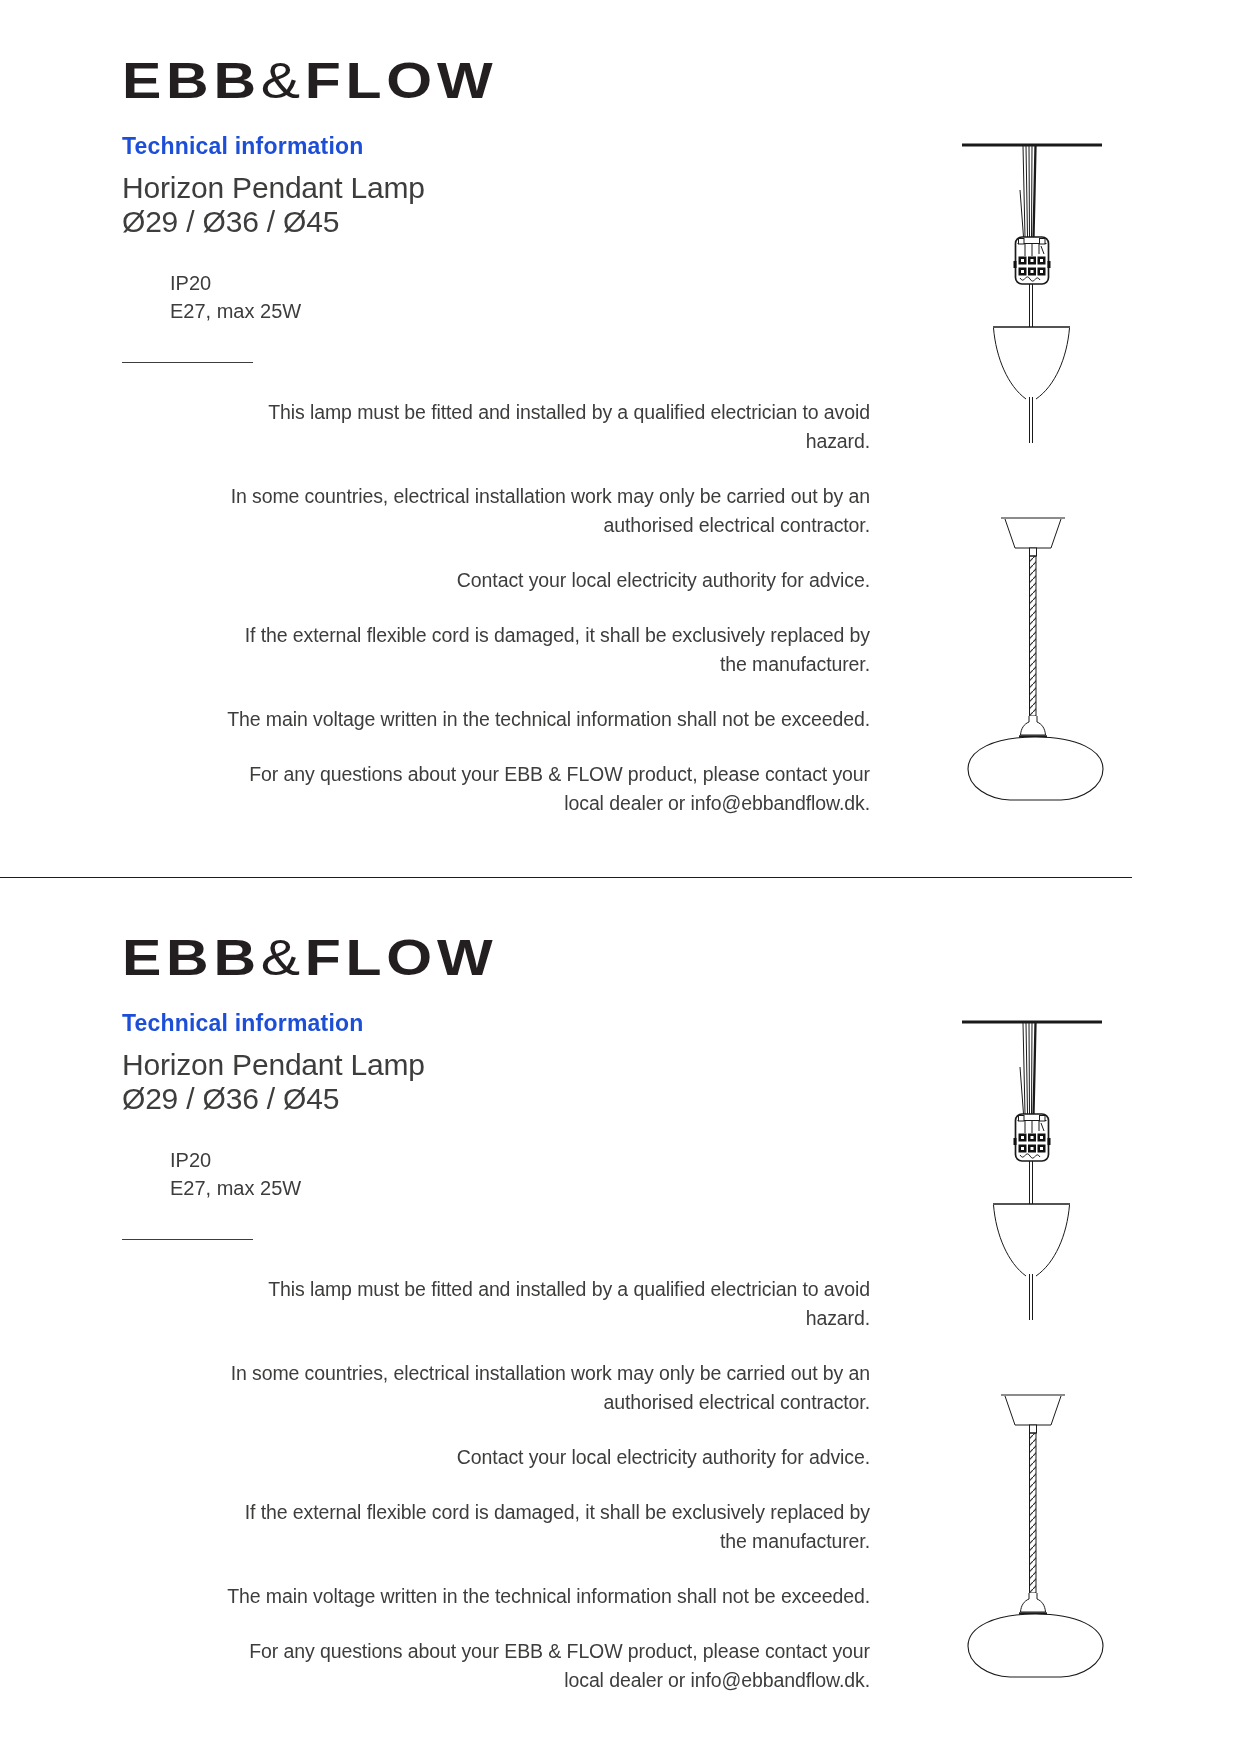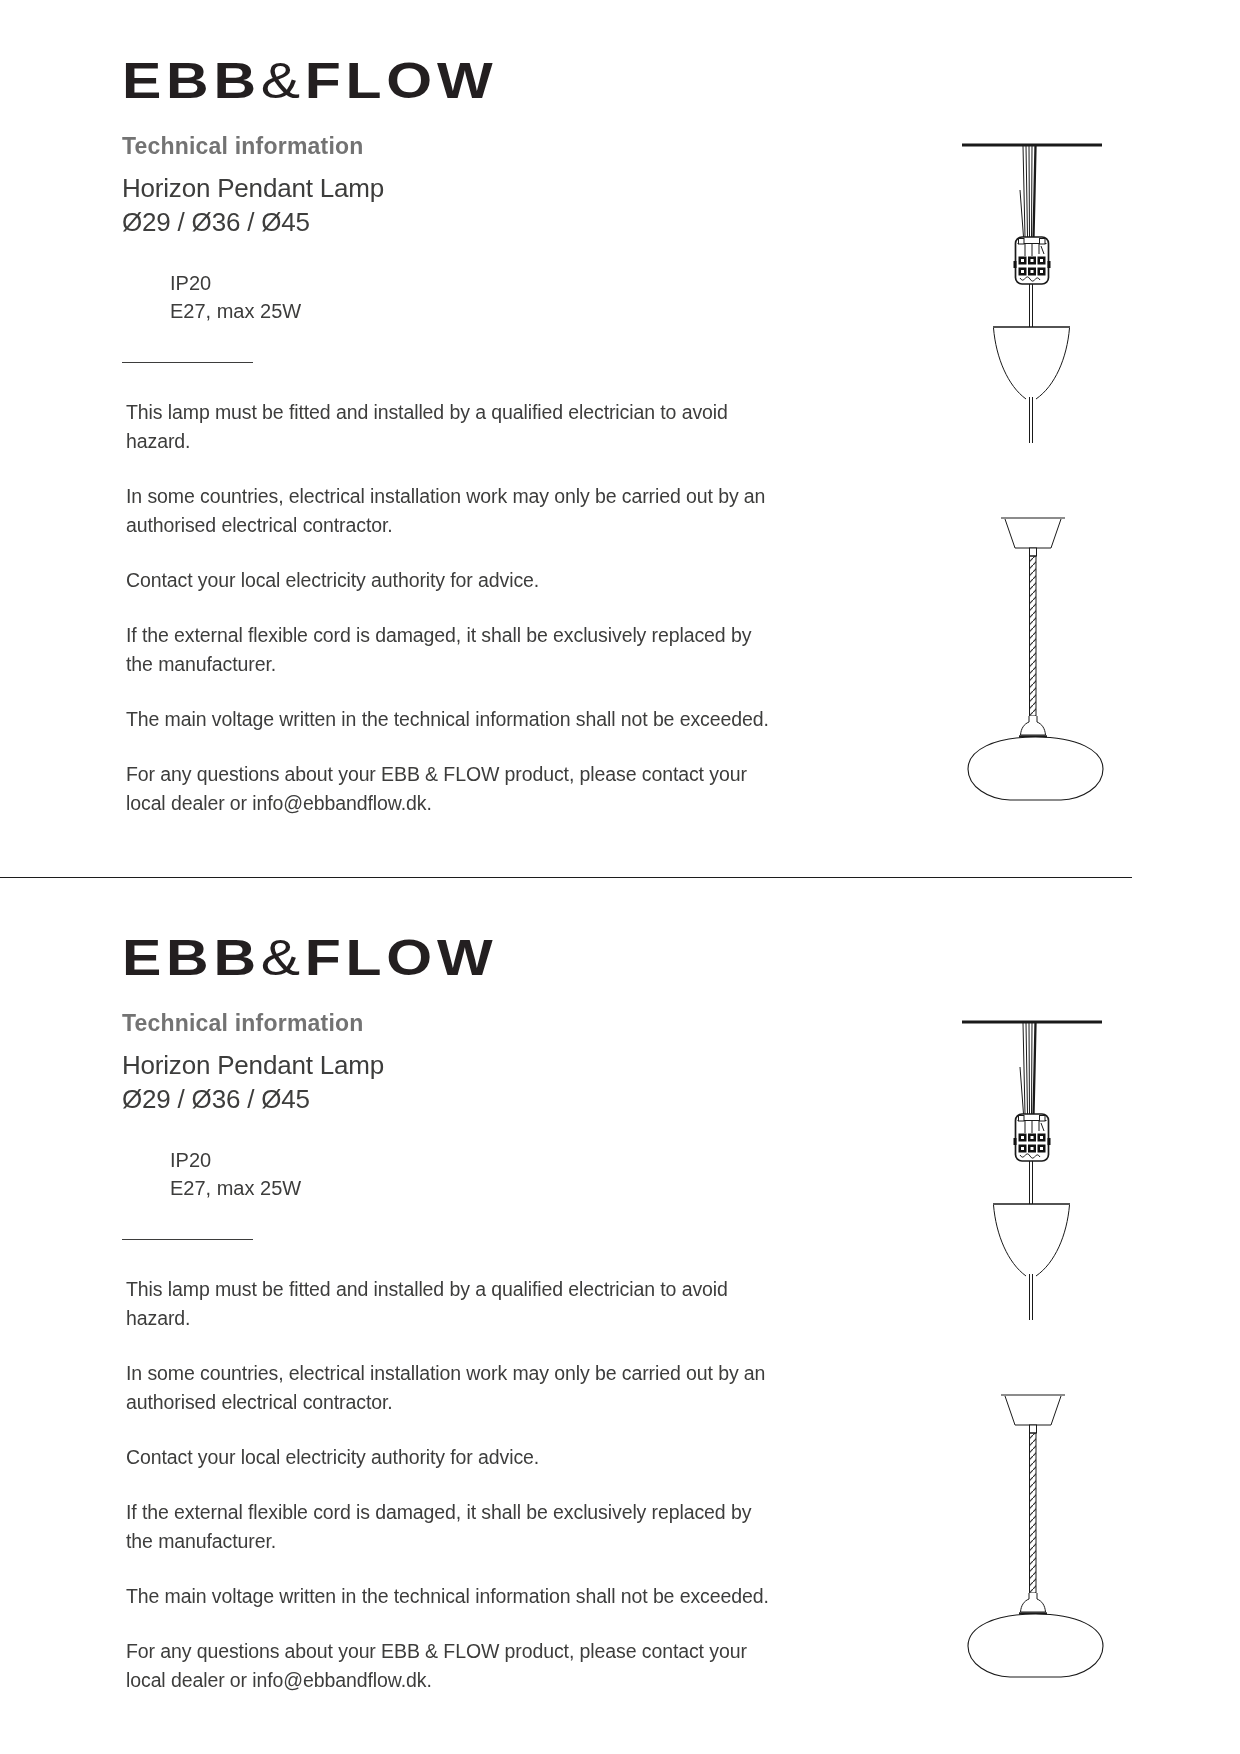--- a/index.html
+++ b/index.html
@@ -13,40 +13,40 @@
   .abs{position:absolute;}
   .logo{
     left:122px;top:56px;
     font-size:50px;font-weight:700;letter-spacing:4px;line-height:1;
     color:#231f20;white-space:nowrap;
     transform:scaleX(1.18);transform-origin:0 0;
   }
   .logo .amp{font-weight:400;}
   .heading{
     left:122px;top:119px;
-    font-size:23px;font-weight:700;color:#737373;line-height:1.1;
+    font-size:23px;font-weight:700;color:#1d4ed8;line-height:1.1;
     letter-spacing:0.2px;
   }
   .product{
     left:122px;top:171px;
-    font-size:26px;line-height:34px;color:#3d3d3c;letter-spacing:-0.2px;
+    font-size:30px;line-height:34px;color:#3d3d3c;letter-spacing:-0.2px;
   }
   .specs{
     left:122px;top:269px;
     font-size:20px;line-height:28px;color:#3d3d3c;margin-left:48px;
   }
   .rule{
     left:122px;top:362px;width:131px;height:0;
     border-top:1.5px solid #3d3d3c;
   }
   .copy{
     left:122px;top:398px;width:748px;
     font-size:19.5px;line-height:29px;color:#3d3d3c;letter-spacing:-0.1px;
   }
-  .copy p{margin:0 0 26px 4px;white-space:pre-line;}
+  .copy p{margin:0 0 26px 14px;white-space:pre-line;text-align:right;}
   .drawing{left:955px;top:138px;width:160px;height:670px;}
   svg{display:block;}
 </style>
 </head>
 <body>
 
 <section class="page">
   <div class="abs logo"><span>EBB</span><span class="amp">&amp;</span><span>FLOW</span></div>
 
   <h1 class="abs heading">Technical information</h1>

